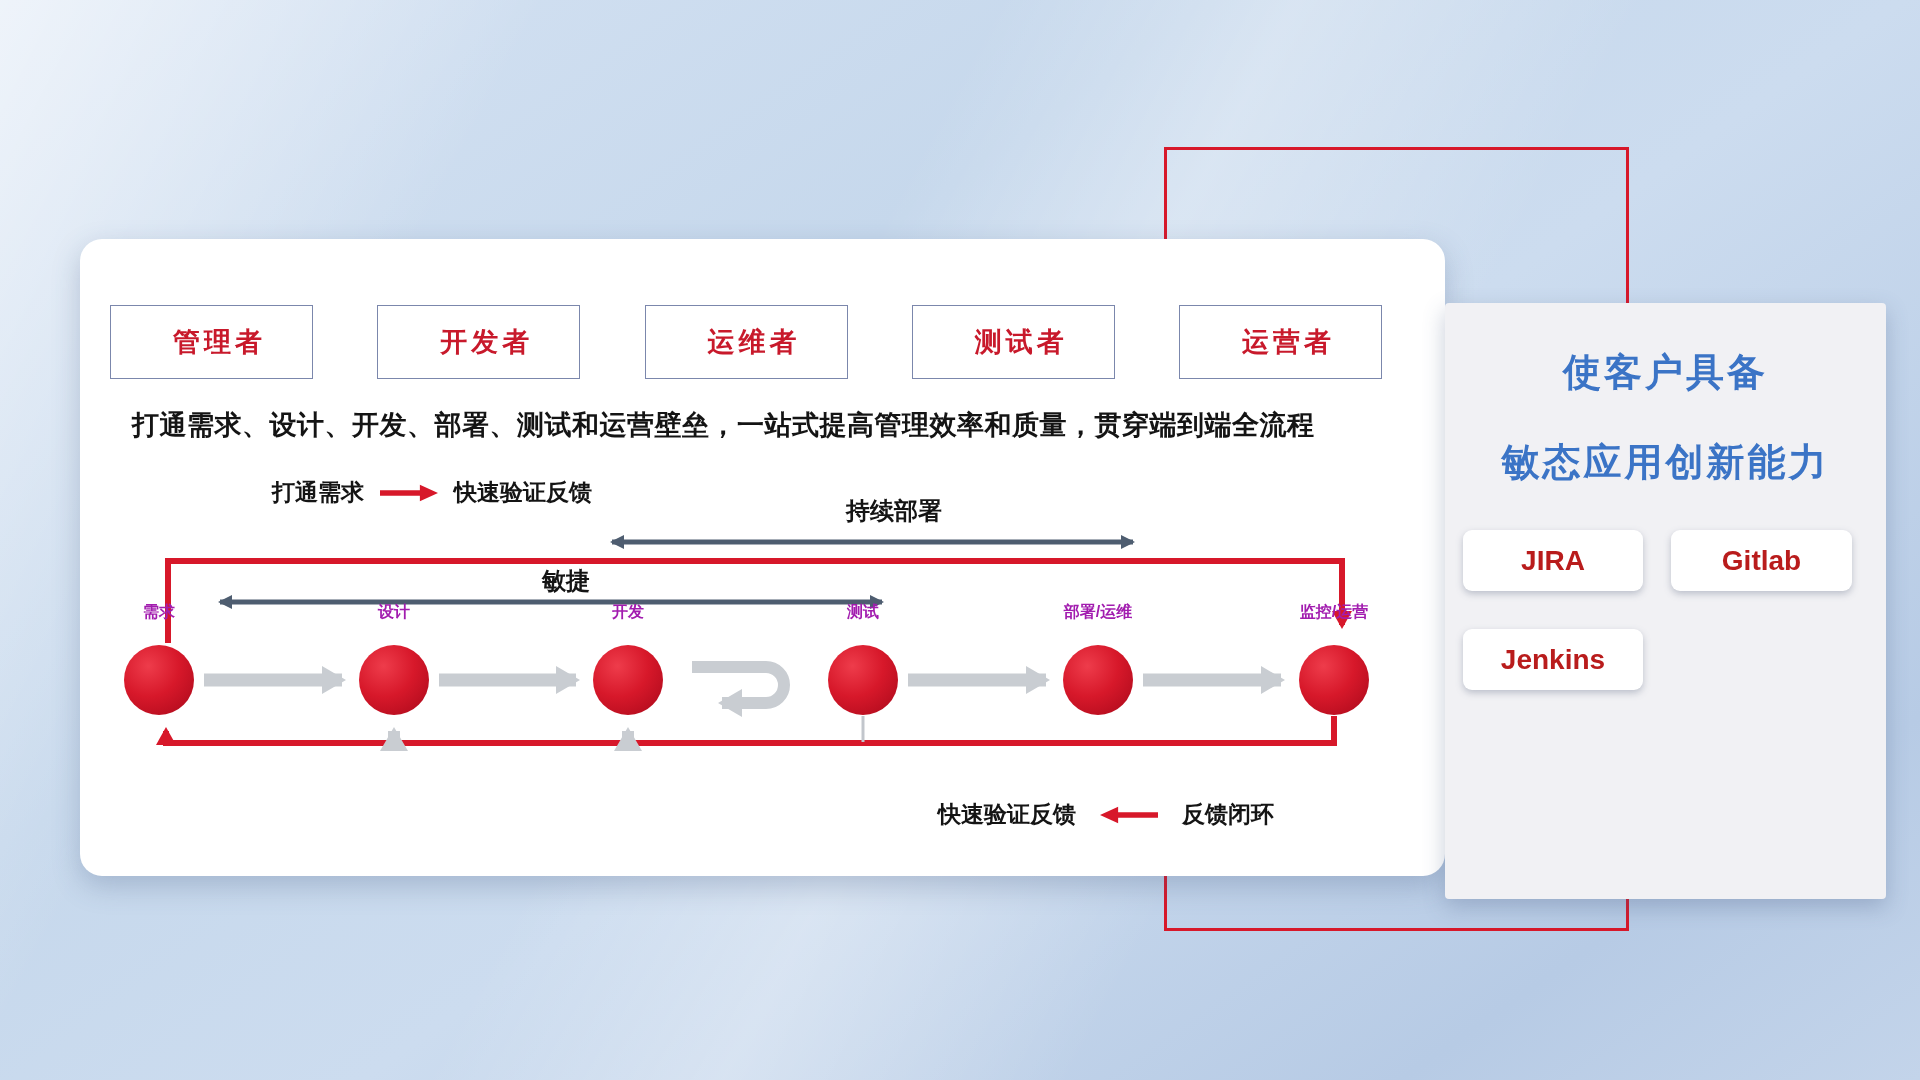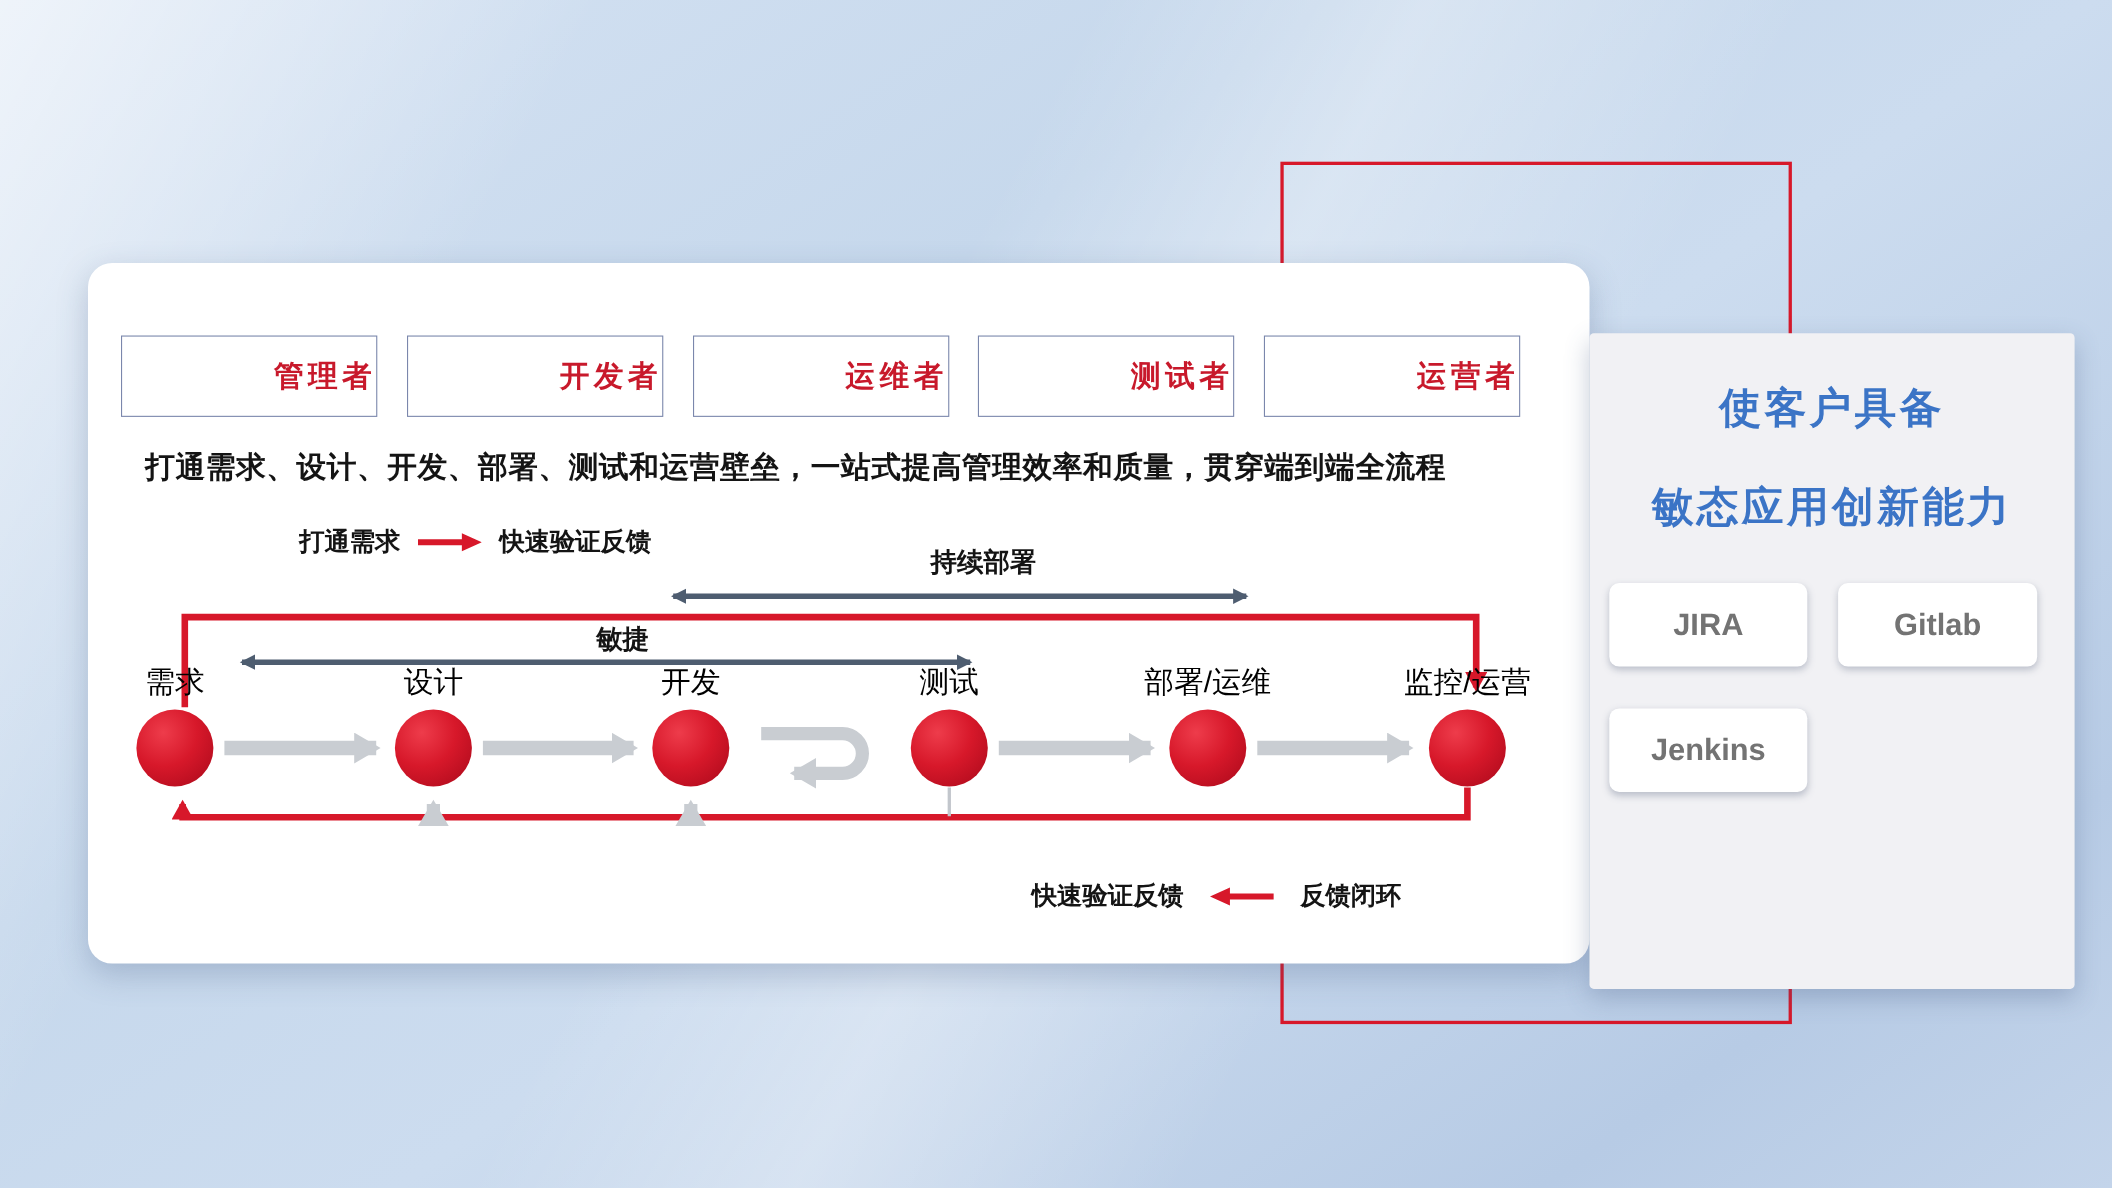--- a/index.html
+++ b/index.html
@@ -15,55 +15,55 @@
 
   .red-frame { position:absolute; left:1164px; top:147px; width:465px; height:784px;
     border:3px solid #d7182a; }
 
   .card { position:absolute; left:80px; top:239px; width:1365px; height:637px;
     background:#ffffff; border-radius:22px;
     box-shadow:0 10px 28px rgba(70,90,130,.28); }
 
   .roles { position:absolute; left:30px; top:66px; width:1272px;
     display:flex; justify-content:space-between; }
-  .role { width:233px; height:74px; border:1.5px solid #7b87ac;
-    display:flex; align-items:center; justify-content:flex-end;
+  .role { width:203px; height:74px; border:1.5px solid #7b87ac;
+    display:flex; align-items:center; justify-content:center;
     font-size:27px; font-weight:bold; color:#c8192b; letter-spacing:4px; background:#fff;padding-left:16px; }
 
   .desc { position:absolute; left:52px; top:168px; font-size:27px; font-weight:bold;
     color:#141414; letter-spacing:.5px; white-space:nowrap; }
 
   .legend { position:absolute; display:flex; align-items:center; gap:16px;
     font-size:23px; font-weight:bold; color:#141414; white-space:nowrap; }
   .legend-forward { left:192px; top:238px; }
   .legend-feedback { left:858px; top:560px; gap:24px; }
   .legend svg { display:block; }
 
   .arrow-label { position:absolute; transform:translateX(-50%);
     font-size:24px; font-weight:bold; color:#141414; white-space:nowrap; }
   .label-cd { left:814px; top:256px; }
   .label-agile { left:486px; top:326px; }
 
   .diagram { position:absolute; left:0; top:0; width:1365px; height:637px; }
 
   .node-label { position:absolute; transform:translateX(-50%); top:363px;
-    font-size:27px; font-weight:normal; color:#000000; white-space:nowrap; }
+    font-size:16px; font-weight:bold; color:#a21caf; white-space:nowrap; }
 
   .panel { position:absolute; left:1445px; top:255px; width:441px; height:596px;
     background:#f1f1f4; border-radius:4px; box-shadow:0 8px 22px rgba(70,90,130,.30);margin-top:48px; }
   .panel-title { margin-top:24px; text-align:center; color:#3b74c6;
     font-weight:bold; font-size:38px; letter-spacing:3px; }
   .panel-title .line { height:90px; line-height:90px; white-space:nowrap; }
 
   .tools { position:absolute; left:18px; top:227px; width:405px;
     display:grid; grid-template-columns:180px 181px; column-gap:28px; row-gap:38px; }
-  .tool { height:76px; background:#ffffff; border-radius:9px;
+  .tool { height:61px; background:#ffffff; border-radius:9px;
     box-shadow:0 3px 7px rgba(90,100,125,.35);
     display:flex; align-items:center; justify-content:center;
-    font-size:28px; font-weight:bold; color:#737373; }
+    font-size:28px; font-weight:bold; color:#b91c1c; }
   .tool.wide { grid-column:1 / -1; }
 </style>
 </head>
 <body>
 
 <div class="stage">
 
   <div class="red-frame"></div>
 
   <div class="card">

